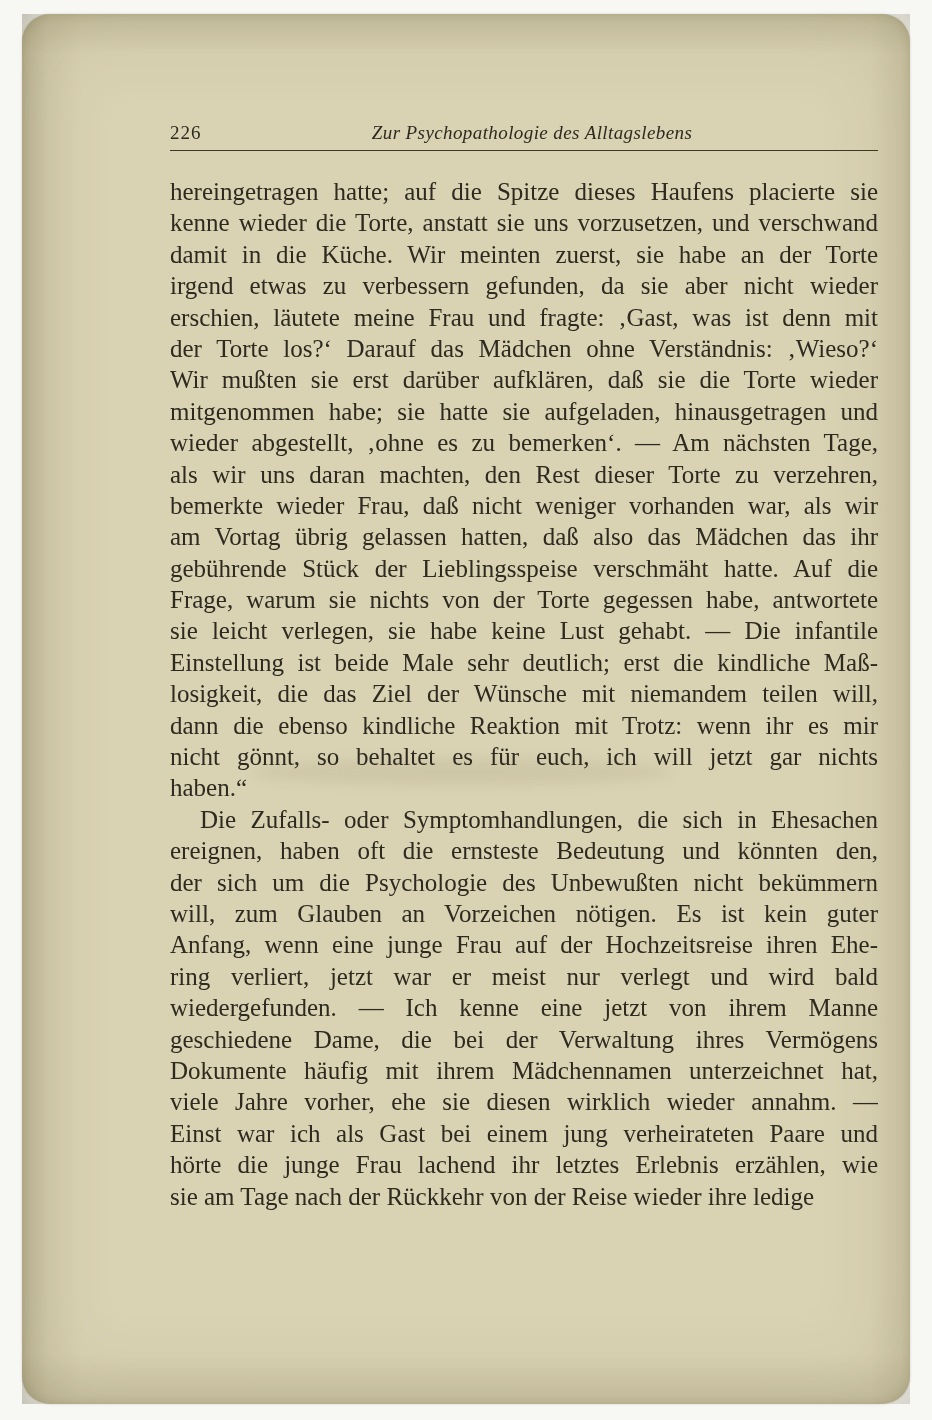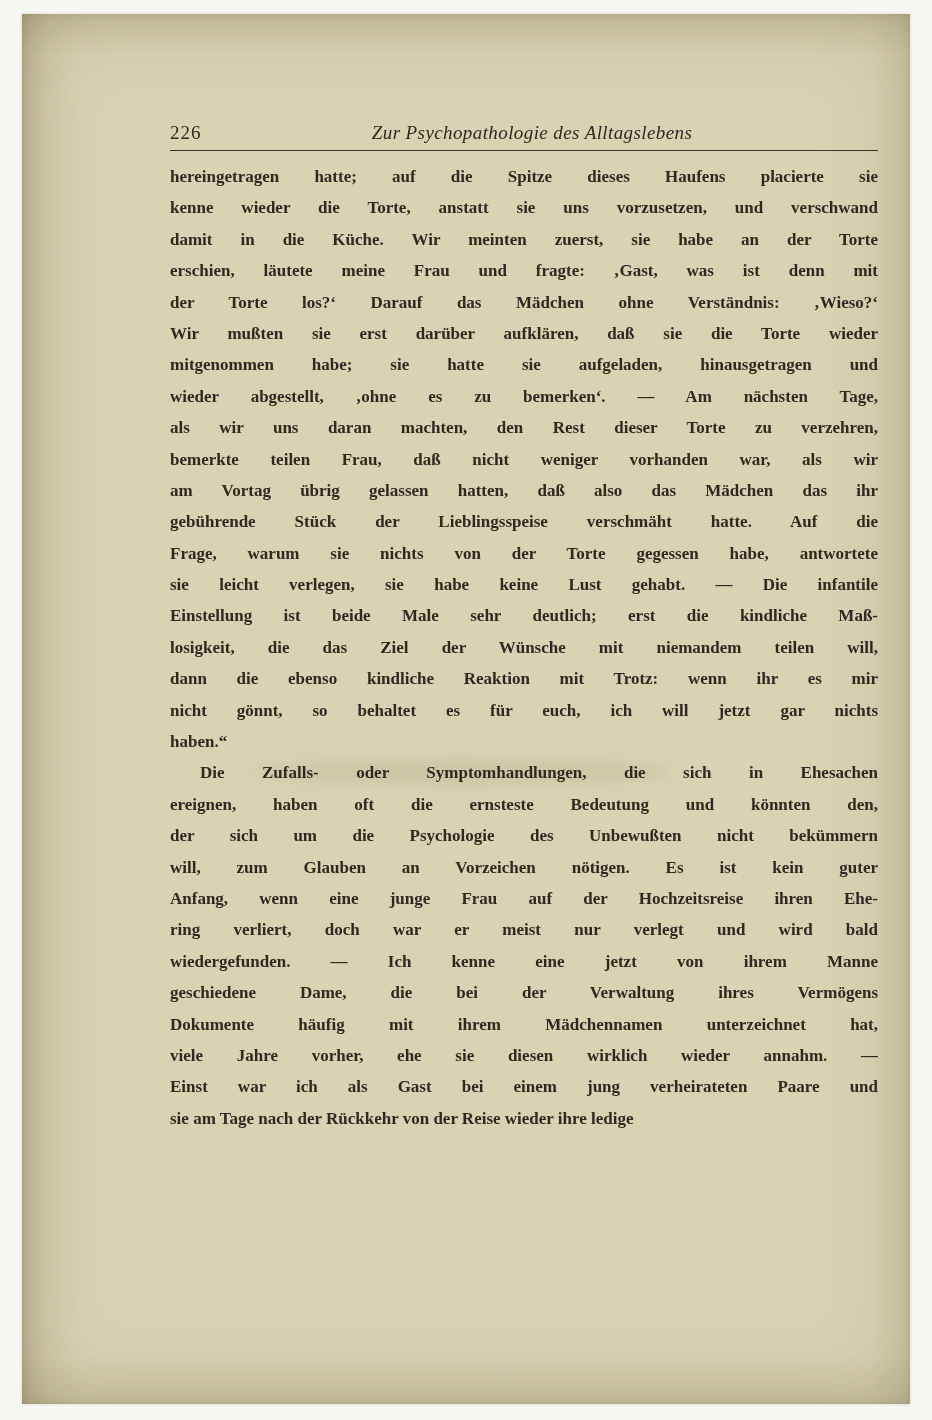--- a/index.html
+++ b/index.html
@@ -18,20 +18,21 @@
   }
   
   .page{
     position:absolute;
     left:22px; right:22px; top:14px; bottom:16px;
     background:var(--paper);
     box-shadow:
       inset 0 0 90px rgba(110,98,60,.20),
       inset 0 0 10px rgba(110,98,60,.22),
       0 0 3px rgba(0,0,0,.15);
+    border-radius: 28px;
   }
   
   .page::before{
     content:"";
     position:absolute; inset:0;
     background:
       linear-gradient(90deg, rgba(95,85,50,.22) 0, rgba(95,85,50,.06) 26px, rgba(95,85,50,0) 60px),
       linear-gradient(180deg, rgba(95,85,50,.14) 0, rgba(95,85,50,0) 40px),
       linear-gradient(270deg, rgba(95,85,50,.10) 0, rgba(95,85,50,0) 40px),
       linear-gradient(0deg, rgba(95,85,50,.12) 0, rgba(95,85,50,0) 50px);
@@ -76,23 +77,22 @@
     letter-spacing:.4px;
   }
   .head-rule{
     border:0;
     border-top:1.6px solid #3c372b;
     margin:0 0 0 0;
   }
 
   
   .body-text{
-    margin-top:10px;
-    font-size:17px;
-    font-weight:bold;
+    margin-top:25px;
+    font-size:25px;
   }
   .paragraph{ margin:0; }
   .line{
     line-height:31.4px;
     text-align:justify;
     text-align-last:justify;
     text-justify:inter-word;
     white-space:normal;
     overflow:hidden;
     height:31.4px;
@@ -114,47 +114,49 @@
       <span class="page-number">226</span>
       <span class="running-title">Zur Psychopathologie des Alltagslebens</span>
     </div>
     <hr class="head-rule">
 
     <div class="body-text">
         <div class="paragraph">
           <div class="line">hereingetragen hatte; auf die Spitze dieses Haufens placierte sie</div>
           <div class="line">kenne wieder die Torte, anstatt sie uns vorzusetzen, und verschwand</div>
           <div class="line">damit in die Küche. Wir meinten zuerst, sie habe an der Torte</div>
+          <div class="line">irgend etwas zu verbessern gefunden, da sie aber nicht wieder</div>
           <div class="line">erschien, läutete meine Frau und fragte: ‚Gast, was ist denn mit</div>
           <div class="line">der Torte los?‘ Darauf das Mädchen ohne Verständnis: ‚Wieso?‘</div>
           <div class="line">Wir mußten sie erst darüber aufklären, daß sie die Torte wieder</div>
           <div class="line">mitgenommen habe; sie hatte sie aufgeladen, hinausgetragen und</div>
           <div class="line">wieder abgestellt, ‚ohne es zu bemerken‘. — Am nächsten Tage,</div>
           <div class="line">als wir uns daran machten, den Rest dieser Torte zu verzehren,</div>
-          <div class="line">bemerkte teilen Frau, daß nicht weniger vorhanden war, als wir</div>
+          <div class="line">bemerkte wieder Frau, daß nicht weniger vorhanden war, als wir</div>
           <div class="line">am Vortag übrig gelassen hatten, daß also das Mädchen das ihr</div>
           <div class="line">gebührende Stück der Lieblingsspeise verschmäht hatte. Auf die</div>
           <div class="line">Frage, warum sie nichts von der Torte gegessen habe, antwortete</div>
           <div class="line">sie leicht verlegen, sie habe keine Lust gehabt. — Die infantile</div>
           <div class="line">Einstellung ist beide Male sehr deutlich; erst die kindliche Maß-</div>
           <div class="line">losigkeit, die das Ziel der Wünsche mit niemandem teilen will,</div>
           <div class="line">dann die ebenso kindliche Reaktion mit Trotz: wenn ihr es mir</div>
           <div class="line">nicht gönnt, so behaltet es für euch, ich will jetzt gar nichts</div>
           <div class="line last">haben.“</div>
         </div>
         <div class="paragraph">
           <div class="line indent">Die Zufalls- oder Symptomhandlungen, die sich in Ehesachen</div>
           <div class="line">ereignen, haben oft die ernsteste Bedeutung und könnten den,</div>
           <div class="line">der sich um die Psychologie des Unbewußten nicht bekümmern</div>
           <div class="line">will, zum Glauben an Vorzeichen nötigen. Es ist kein guter</div>
           <div class="line">Anfang, wenn eine junge Frau auf der Hochzeitsreise ihren Ehe-</div>
-          <div class="line">ring verliert, doch war er meist nur verlegt und wird bald</div>
+          <div class="line">ring verliert, jetzt war er meist nur verlegt und wird bald</div>
           <div class="line">wiedergefunden. — Ich kenne eine jetzt von ihrem Manne</div>
           <div class="line">geschiedene Dame, die bei der Verwaltung ihres Vermögens</div>
           <div class="line">Dokumente häufig mit ihrem Mädchennamen unterzeichnet hat,</div>
           <div class="line">viele Jahre vorher, ehe sie diesen wirklich wieder annahm. —</div>
           <div class="line">Einst war ich als Gast bei einem jung verheirateten Paare und</div>
+          <div class="line">hörte die junge Frau lachend ihr letztes Erlebnis erzählen, wie</div>
           <div class="line last">sie am Tage nach der Rückkehr von der Reise wieder ihre ledige</div>
         </div>
       </div>
 
   </div>
 </div>
 
 </body></html>

